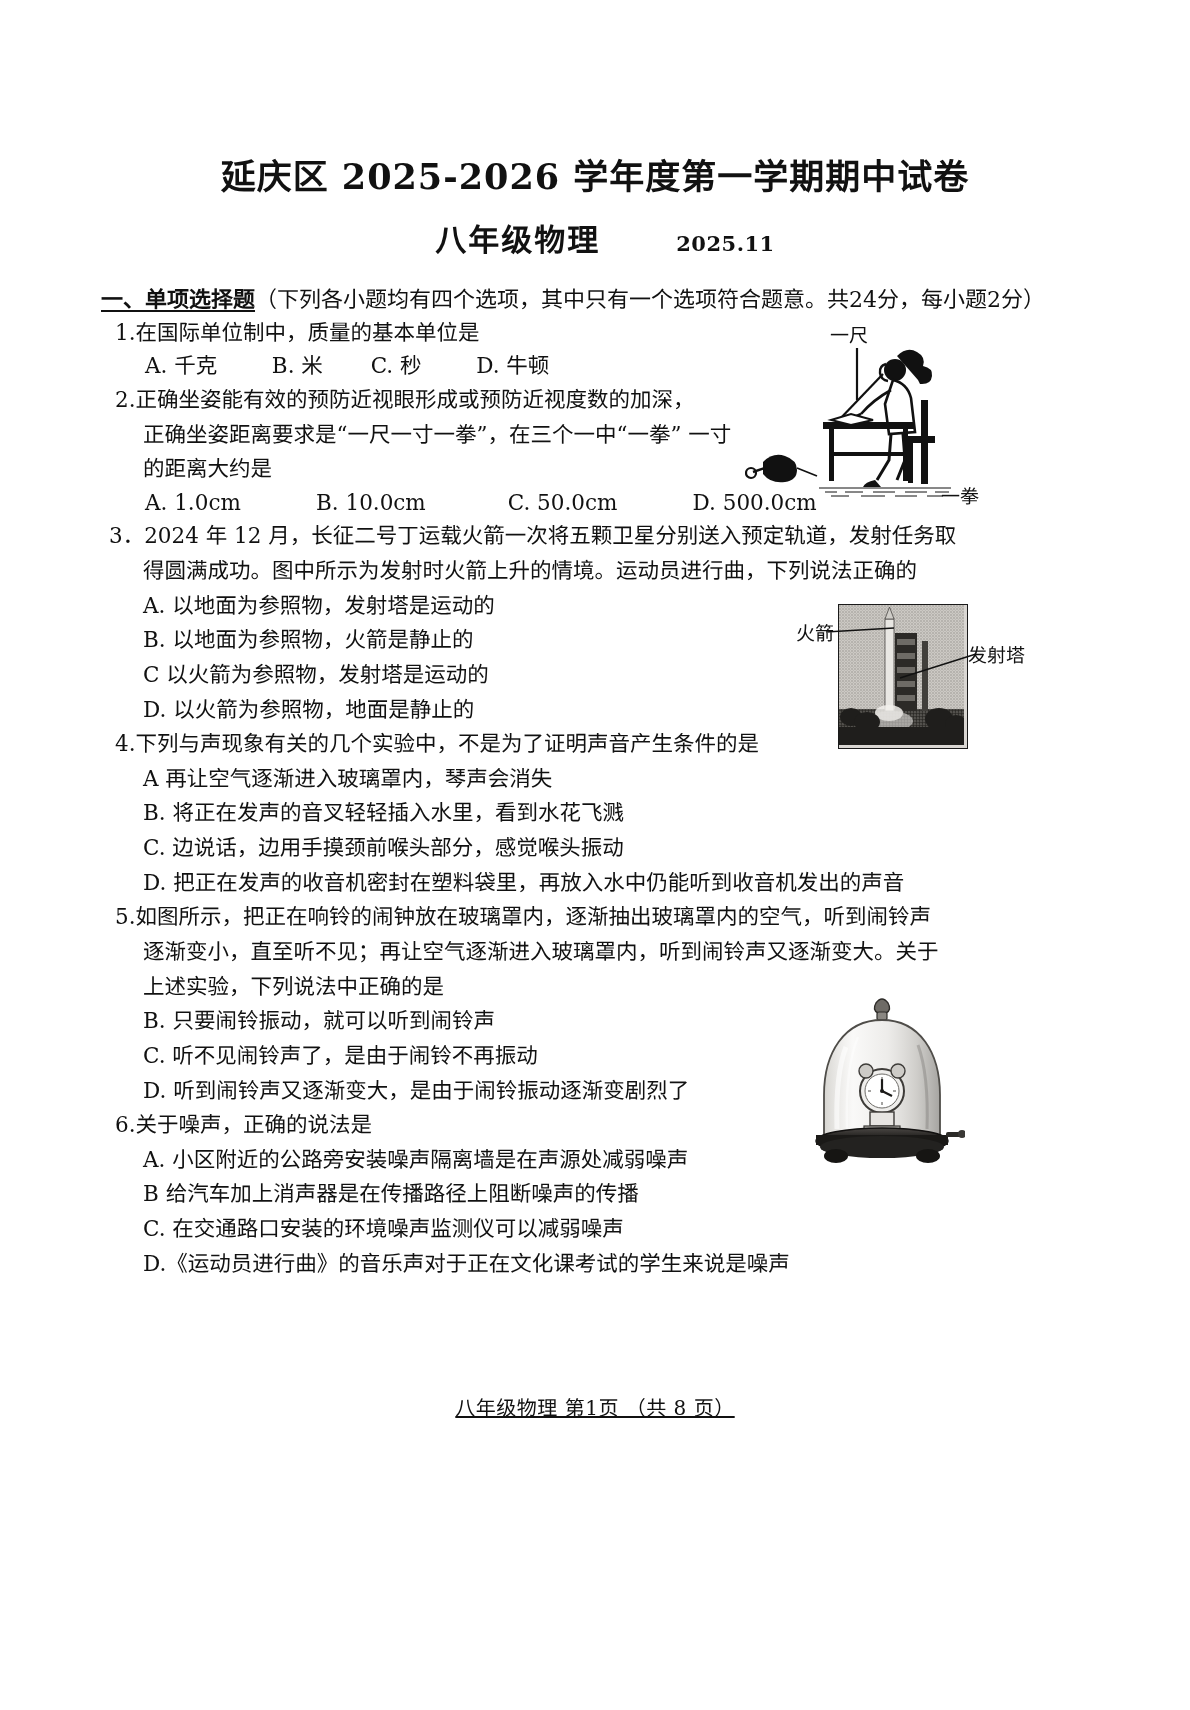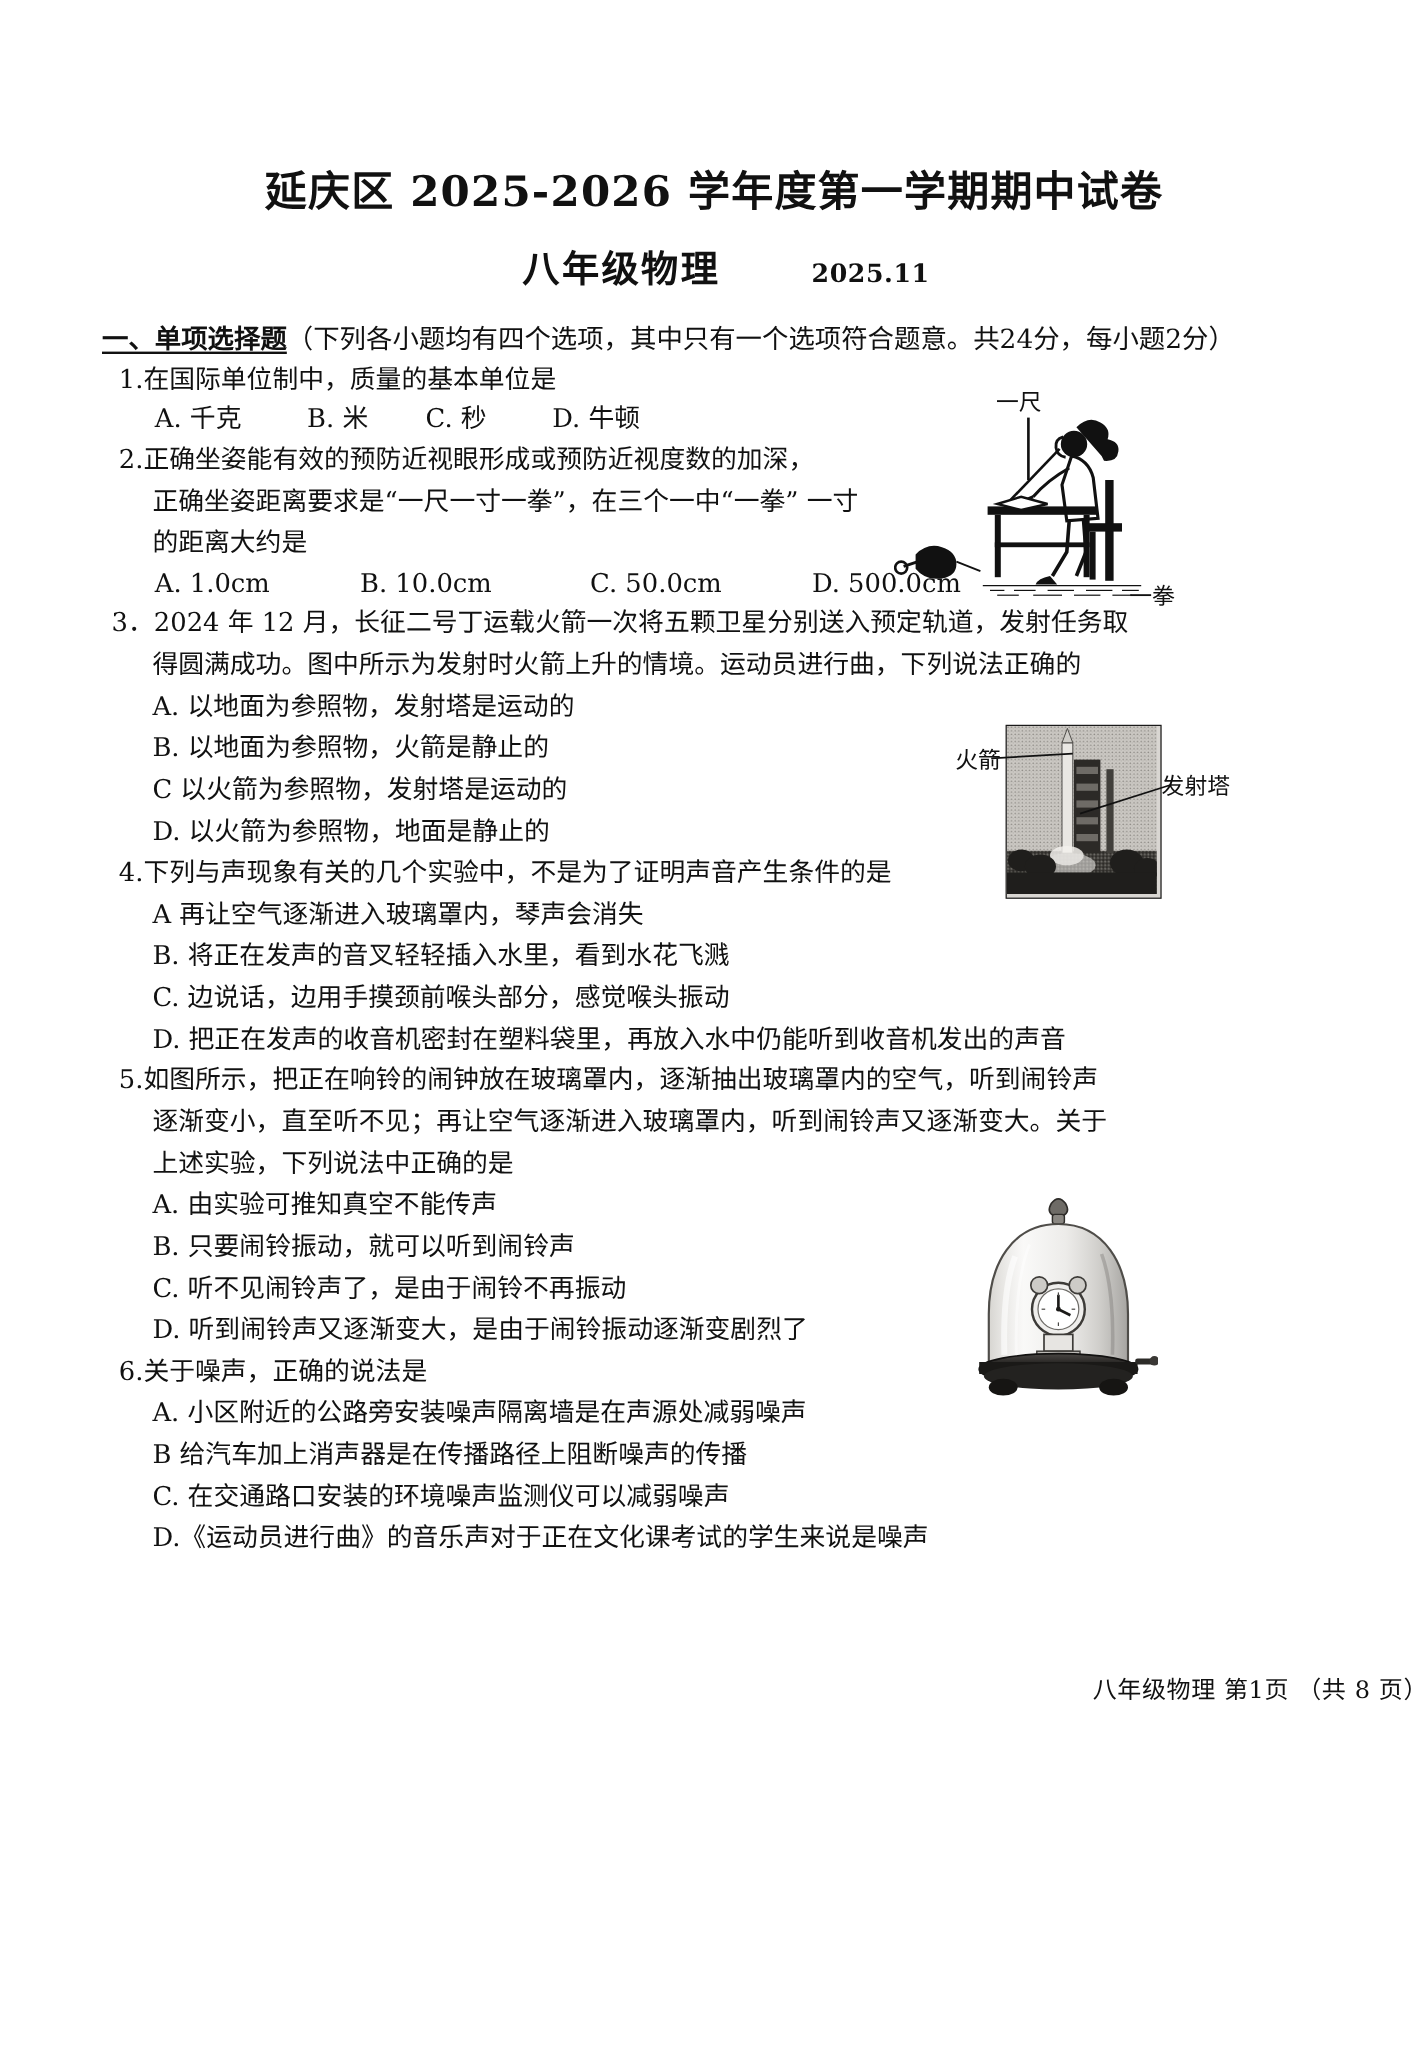--- a/index.html
+++ b/index.html
@@ -11,21 +11,21 @@
     width: 1190px;
     height: 1710px;
     position: relative;
     font-family: "DejaVu Serif", "Liberation Serif", serif;
     color: #111111;
     overflow: hidden;
   }
   .page {
     position: absolute;
     inset: 0;
-    padding: 0;
+    padding: 16px;
   }
 
   
   .doc-title {
     text-align: center;
     font-size: 35px;
     font-weight: bold;
     letter-spacing: 1px;
     margin: 139px 0 0 0;
     line-height: 1.25;
@@ -107,23 +107,24 @@
   }
 
   
   #fig-belljar { left: 800px; top: 995px; width: 165px; height: 175px; }
 
   
   .footer {
     position: absolute;
     left: 0; right: 0;
     top: 1392px;
-    text-align: right;
+    text-align: center;
     font-size: 20px;
     letter-spacing: 0.5px;
+    text-decoration: underline;
   }
 </style>
 </head>
 <body>
 
 <div class="page">
 
   <div class="doc-title">延庆区 2025-2026 学年度第一学期期中试卷</div>
   <div class="subtitle-row">
     <span class="doc-subject">八年级物理</span>
@@ -162,21 +163,20 @@
       <div class="q-line q-opt">A 再让空气逐渐进入玻璃罩内，琴声会消失</div>
       <div class="q-line q-opt">B. 将正在发声的音叉轻轻插入水里，看到水花飞溅</div>
       <div class="q-line q-opt">C. 边说话，边用手摸颈前喉头部分，感觉喉头振动</div>
       <div class="q-line q-opt">D. 把正在发声的收音机密封在塑料袋里，再放入水中仍能听到收音机发出的声音</div>
     </div>
 
     <div class="q-block">
       <div class="q-line q-stem"><span>5.</span><span>如图所示，把正在响铃的闹钟放在玻璃罩内，逐渐抽出玻璃罩内的空气，听到闹铃声</span></div>
       <div class="q-line q-cont">逐渐变小，直至听不见；再让空气逐渐进入玻璃罩内，听到闹铃声又逐渐变大。关于</div>
       <div class="q-line q-cont">上述实验，下列说法中正确的是</div>
-      <div class="q-line q-opt">A. 由实验可推知真空不能传声</div>
       <div class="q-line q-opt">B. 只要闹铃振动，就可以听到闹铃声</div>
       <div class="q-line q-opt">C. 听不见闹铃声了，是由于闹铃不再振动</div>
       <div class="q-line q-opt">D. 听到闹铃声又逐渐变大，是由于闹铃振动逐渐变剧烈了</div>
     </div>
 
     <div class="q-block">
       <div class="q-line q-stem"><span>6.</span><span>关于噪声，正确的说法是</span></div>
       <div class="q-line q-opt">A. 小区附近的公路旁安装噪声隔离墙是在声源处减弱噪声</div>
       <div class="q-line q-opt">B 给汽车加上消声器是在传播路径上阻断噪声的传播</div>
       <div class="q-line q-opt">C. 在交通路口安装的环境噪声监测仪可以减弱噪声</div>

